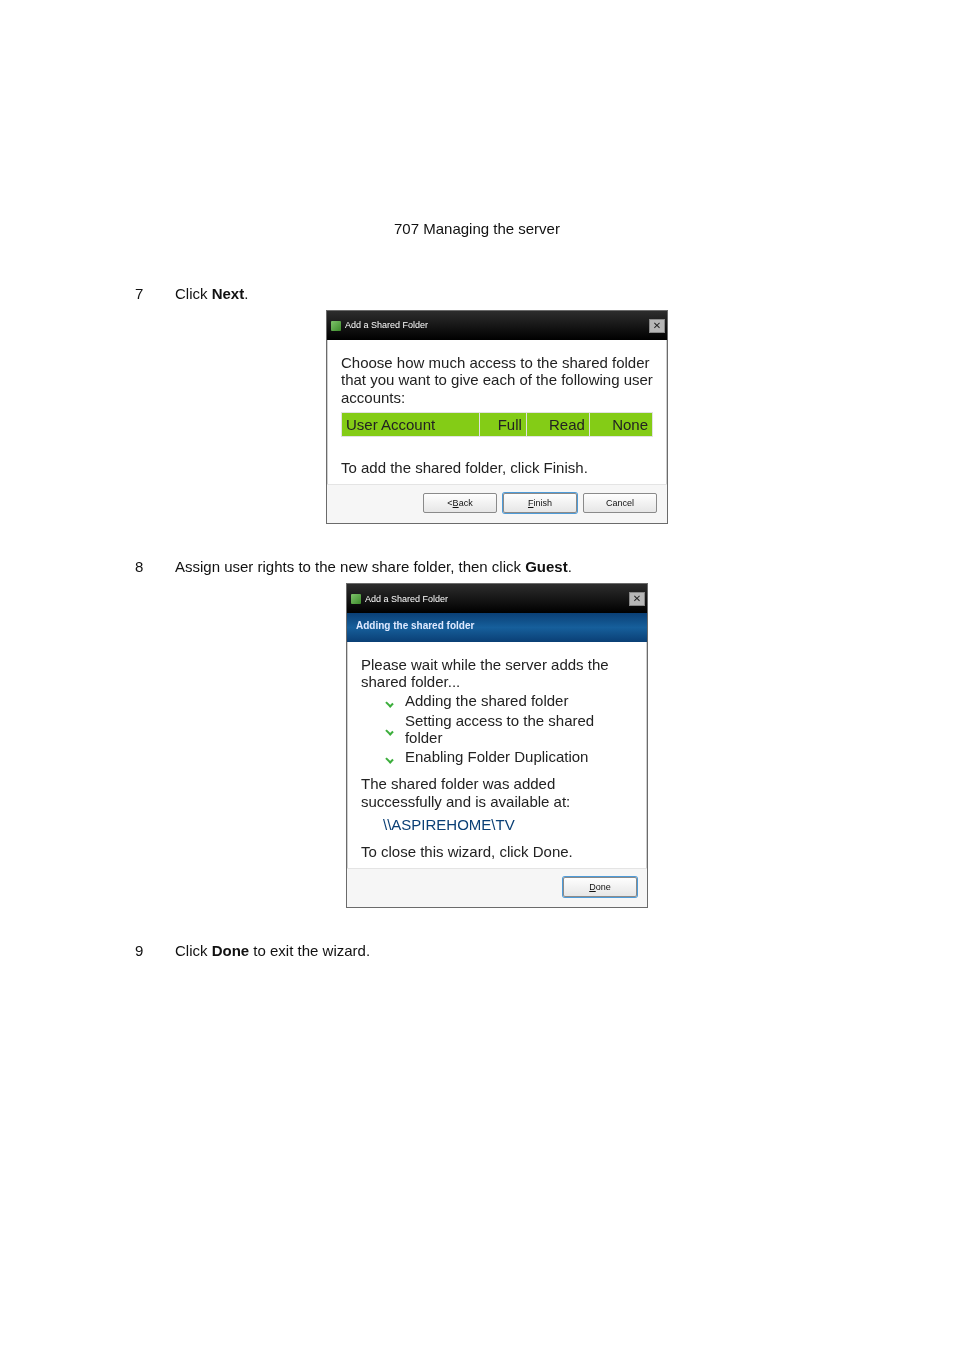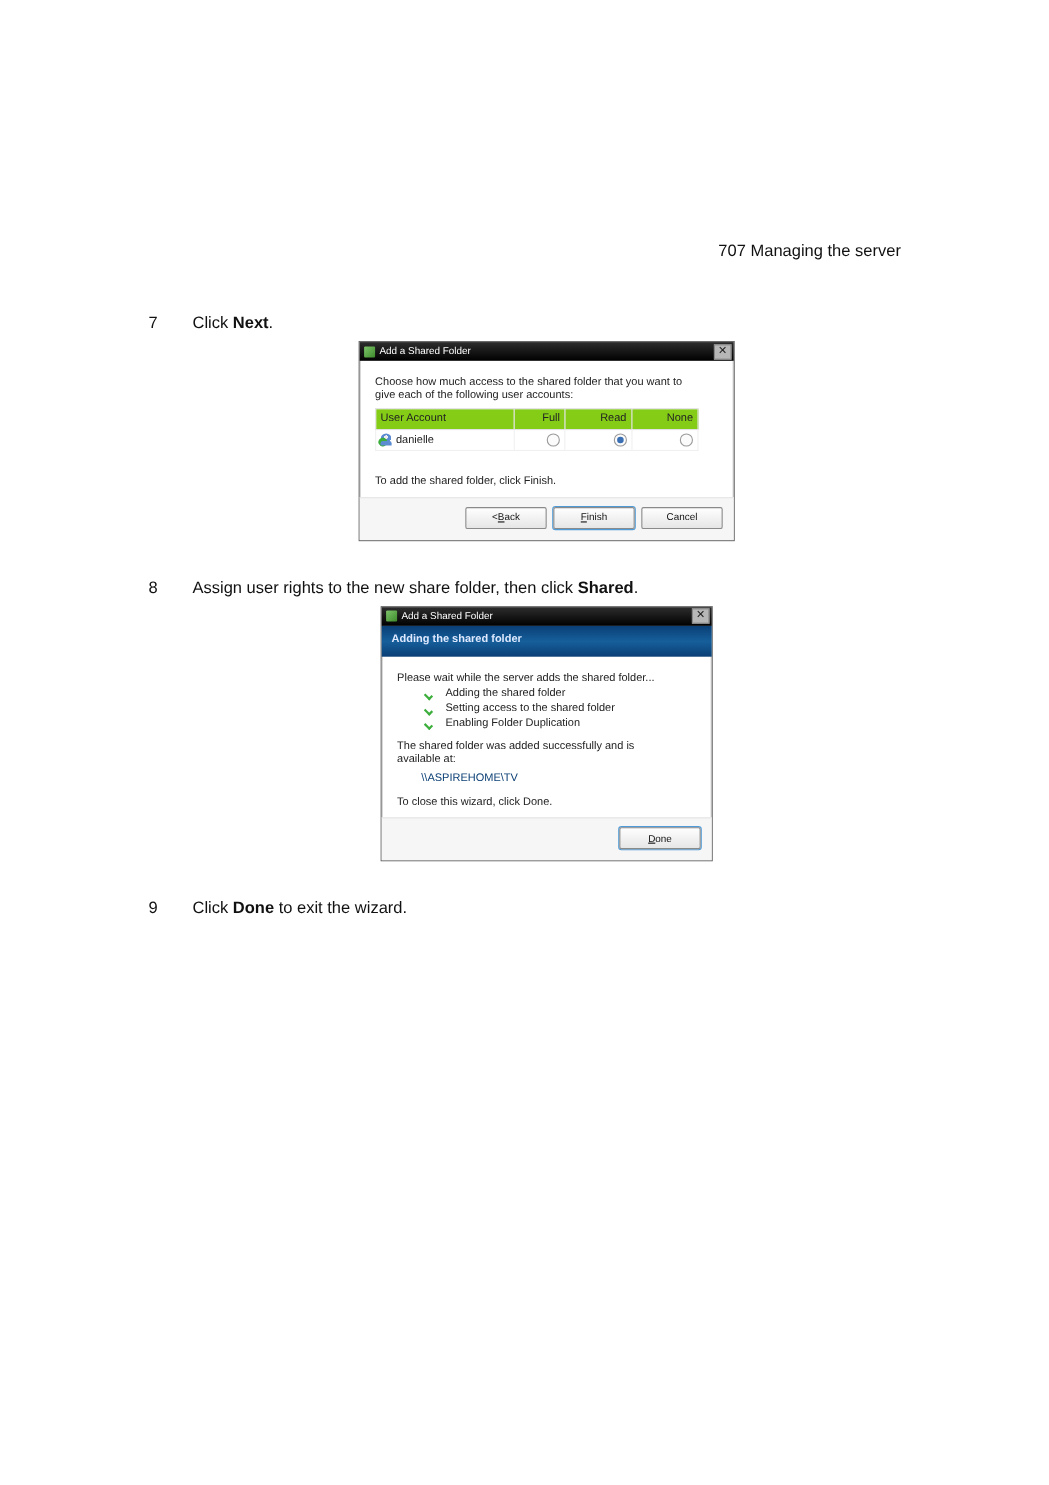--- a/index.html
+++ b/index.html
@@ -12,21 +12,21 @@
   }
   .page {
     width: 954px;
     height: 1350px;
     position: relative;
     box-sizing: border-box;
     padding: 220px 135px 0 135px;
   }
   .header-row {
     display: flex;
-    justify-content: flex-end;
+    justify-content: center;
     font-size: 15px;
     margin-bottom: 48px;
   }
   .page-num { font-weight: 400; }
   .chapter  { font-weight: 400; }
   ol.steps {
     list-style: none;
     padding: 0;
     margin: 0;
   }
@@ -48,21 +48,21 @@
     background: #fff;
     font-size: 9px;
     line-height: 1.15;
     box-shadow: 0 0 0 1px #cfcfcf inset;
   }
   .dialog.small { width: 300px; }
   .titlebar {
     display: flex;
     align-items: center;
     justify-content: space-between;
-    height: 17px;
+    height: 29px;
     background: linear-gradient(#2d2d2d, #000);
     color: #fff;
     padding: 0 2px 0 4px;
     font-size: 9px;
   }
   .titlebar .title { display: flex; align-items: center; gap: 4px; }
   .winicon {
     width: 10px; height: 10px;
     background: linear-gradient(135deg,#7ec46b,#3d8b2b);
     border-radius: 1px;
@@ -77,22 +77,22 @@
     border: 1px solid #888;
   }
   .banner {
     background: linear-gradient(#0a3f75, #165f9b 50%, #0a3f75);
     color: #dfe9ff;
     padding: 7px 9px 10px 9px;
     font-weight: 700;
     font-size: 10px;
   }
   .dlg-body {
-    padding: 14px 32px 8px 14px;
-    font-size: 10px;
+    padding: 14px 14px 8px 14px;
+    font-size: 15px;
     color: #222;
   }
   table.perm {
     width: 100%;
     border-collapse: collapse;
     margin-top: 6px;
   }
   table.perm th {
     text-align: left;
     font-weight: 400;
@@ -209,26 +209,20 @@
             <table class="perm">
               <thead>
                 <tr>
                   <th>User Account</th>
                   <th class="center">Full</th>
                   <th class="center">Read</th>
                   <th class="center">None</th>
                 </tr>
               </thead>
               <tbody>
-                <tr>
-                  <td><span class="uicon tick"></span><span>danielle</span></td>
-                  <td class="center"><span class="radio"></span></td>
-                  <td class="center"><span class="radio sel"></span></td>
-                  <td class="center"><span class="radio"></span></td>
-                </tr>
               </tbody>
             </table>
             <div class="hintline">To add the shared folder, click Finish.</div>
           </div>
           <div class="btnbar">
             <div class="btn">
                 <span>&lt; </span>
                 <span class="under">B</span>
                 <span>ack</span>
               </div>
@@ -240,21 +234,21 @@
           </div>
         </div>
 
       </div>
     </li>
 
     <li>
       <span class="num">8</span>
       <div class="step-body">
         <span>
-          <span>Assign user rights to the new share folder, then click </span><span class="bold">Shared</span><span>.</span>
+          <span>Assign user rights to the new share folder, then click </span><span class="bold">Guest</span><span>.</span>
         </span>
 
         
         <div class="dialog small">
           <div class="titlebar">
             <span class="title">
               <span class="winicon"></span>
               <span>Add a Shared Folder</span>
             </span>
             <span class="closebtn">✕</span>

